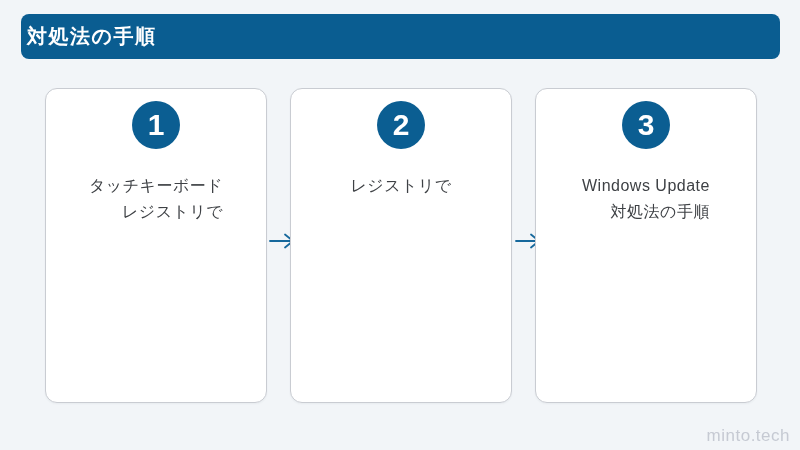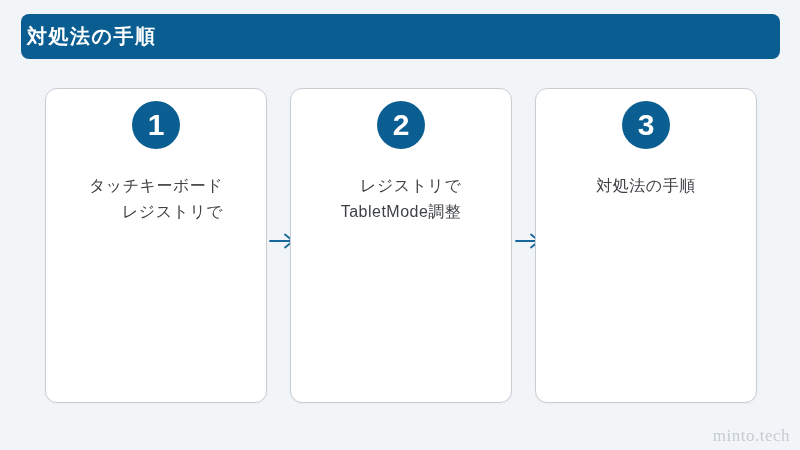--- a/index.html
+++ b/index.html
@@ -87,21 +87,20 @@
   }
   .flow-arrow.a1 { left: 224px; }
   .flow-arrow.a2 { left: 470px; }
   .watermark {
     position: absolute;
     right: 10px;
     bottom: 4px;
     font-size: 17px;
     color: #c6cad3;
     letter-spacing: 0.5px;
-    font-family: Liberation Serif, serif;
   }
 </style>
 </head>
 <body>
 
 <div class="header-bar">
   <span class="header-title">対処法の手順</span>
 </div>
 
 <div class="cards-row">
@@ -118,33 +117,33 @@
     <g fill="none" stroke-width="1.8" stroke-linecap="round" stroke-linejoin="round" stroke="#16689c">
       <line x1="1" y1="9" x2="23" y2="9"></line>
       <polyline points="16,2.5 24,9 16,15.5"></polyline>
     </g>
   </svg>
 
   <div class="step-card c2">
     <div class="num-circle">2</div>
     <div class="card-text">
       <div>レジストリで</div>
-      <div>TabletMode調整</div>
     </div>
   </div>
 
   <svg class="flow-arrow a2" viewBox="0 0 26 18">
     <g fill="none" stroke-width="1.8" stroke-linecap="round" stroke-linejoin="round" stroke="#16689c">
       <line x1="1" y1="9" x2="23" y2="9"></line>
       <polyline points="16,2.5 24,9 16,15.5"></polyline>
     </g>
   </svg>
 
   <div class="step-card c3">
     <div class="num-circle">3</div>
     <div class="card-text">
+      <div>Windows Update</div>
       <div>対処法の手順</div>
     </div>
   </div>
 
 </div>
 
 <div class="watermark">minto.tech</div>
 
 </body></html>

